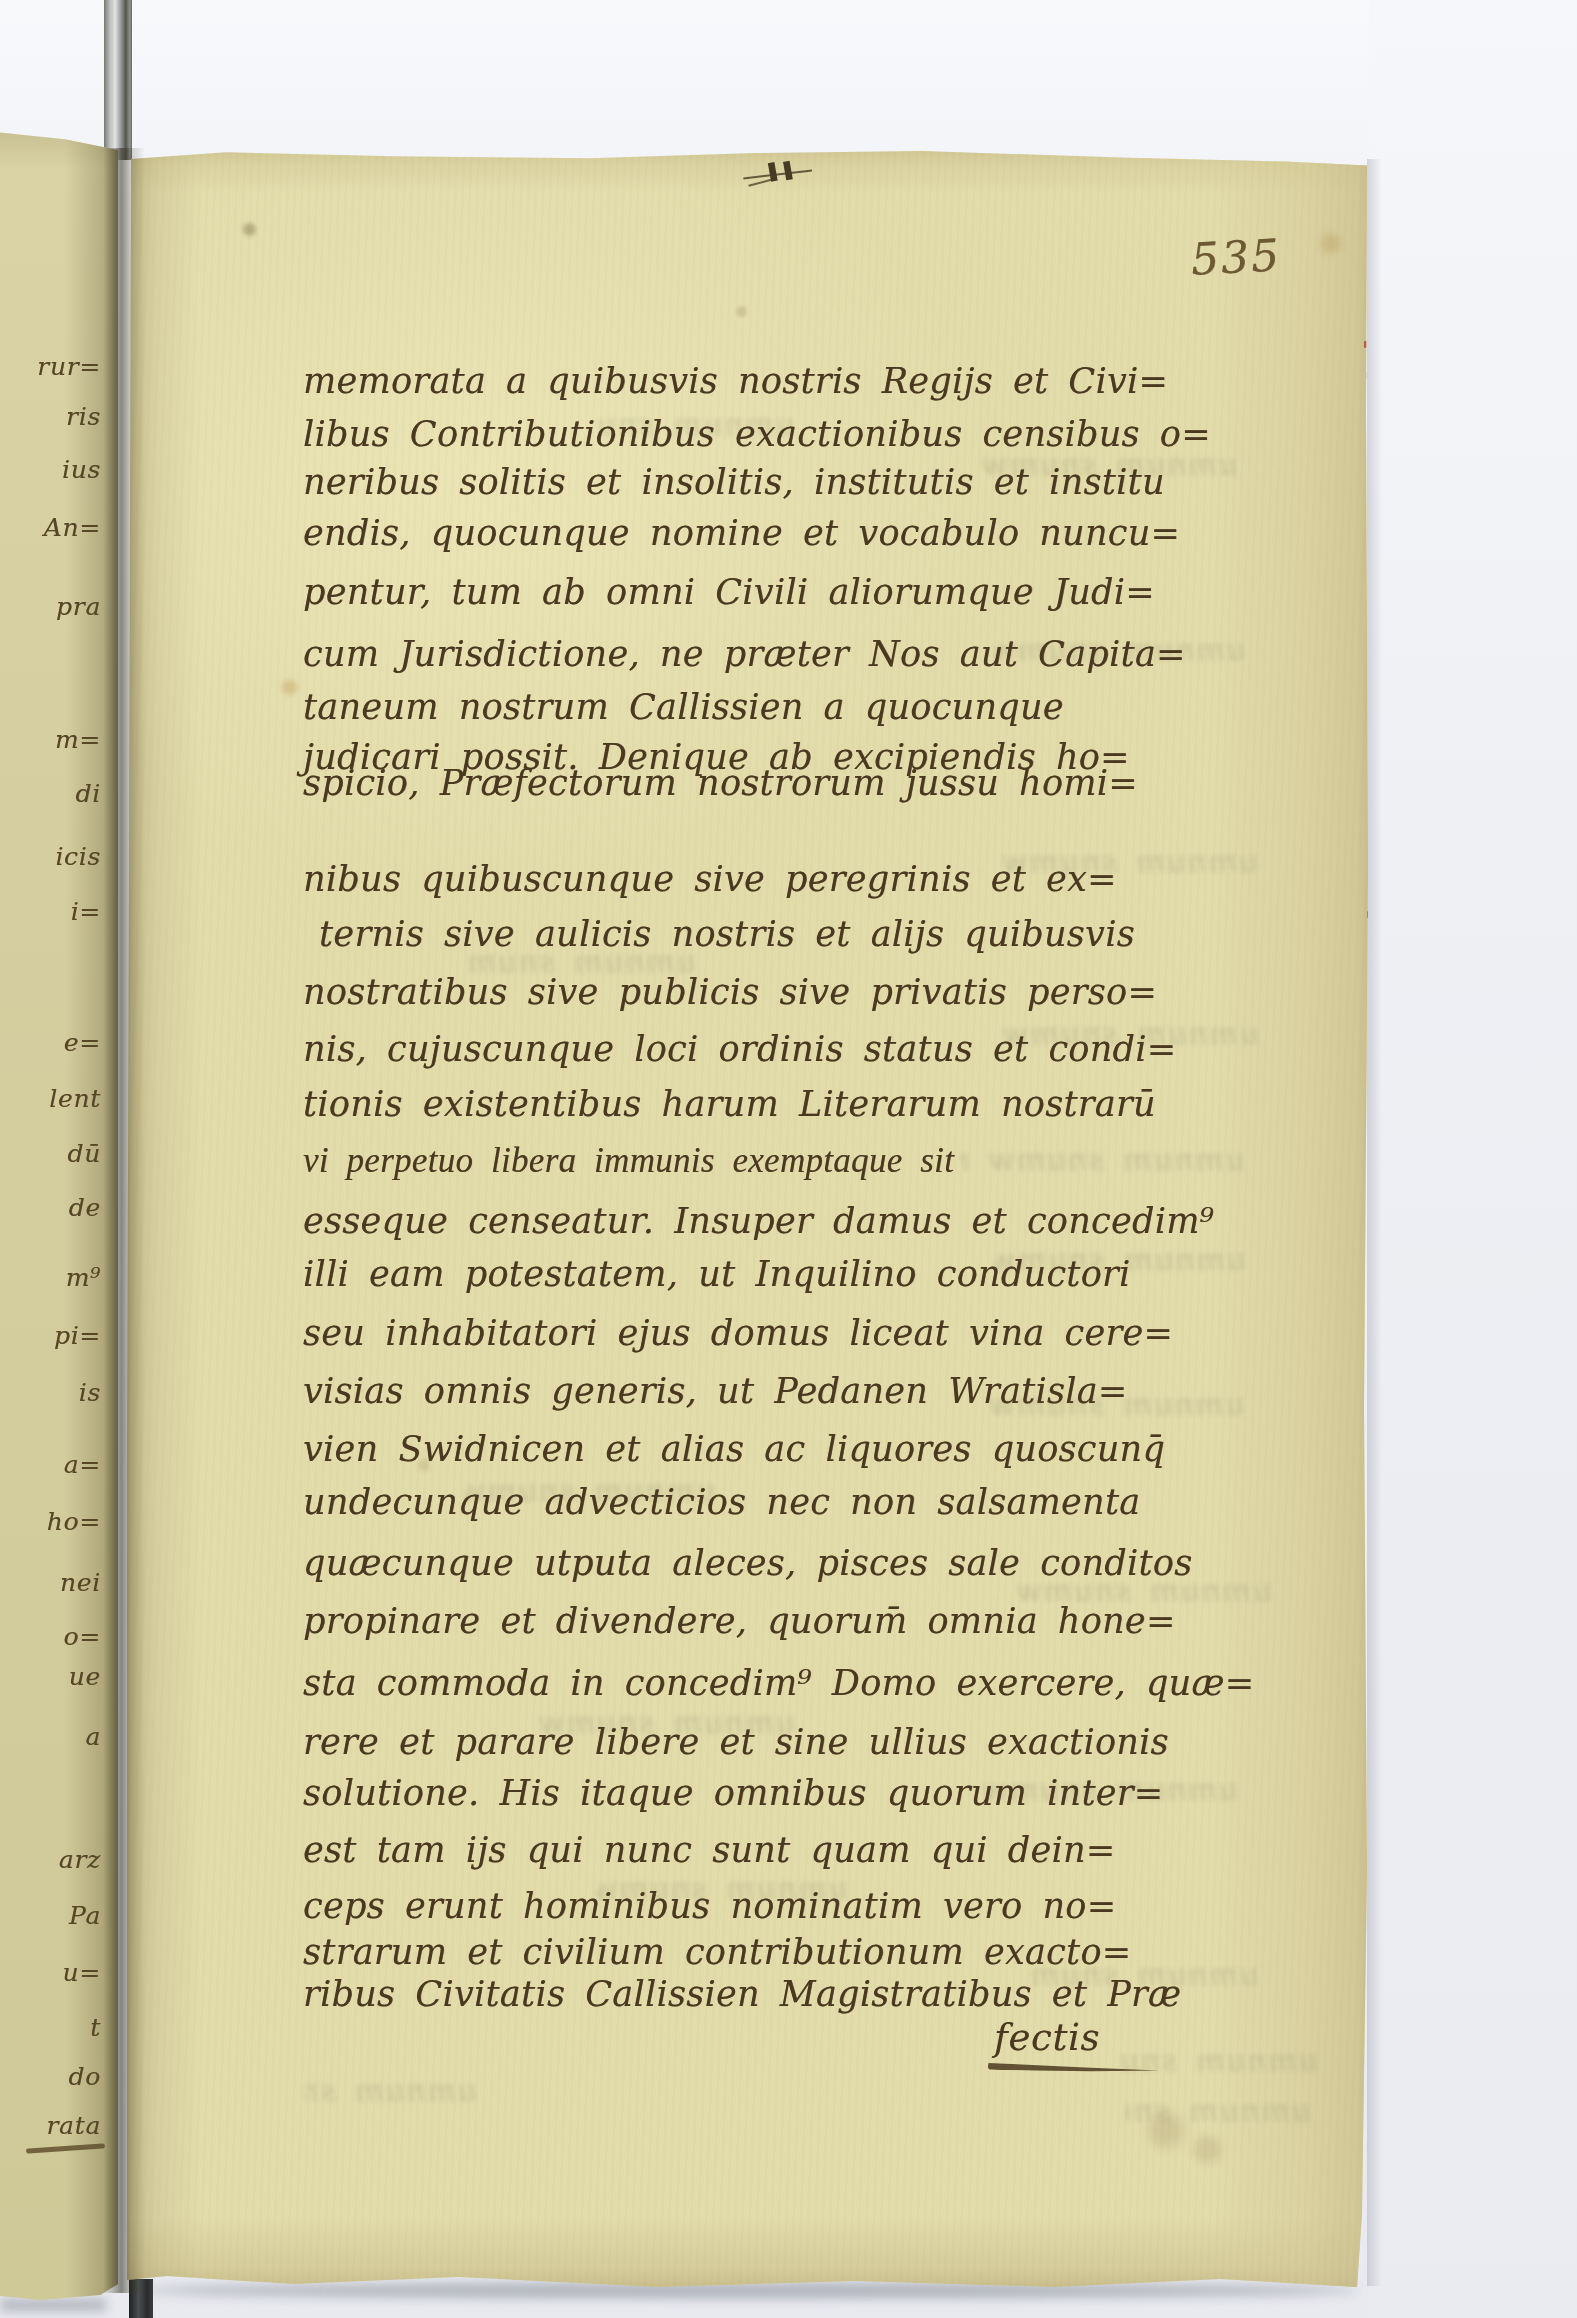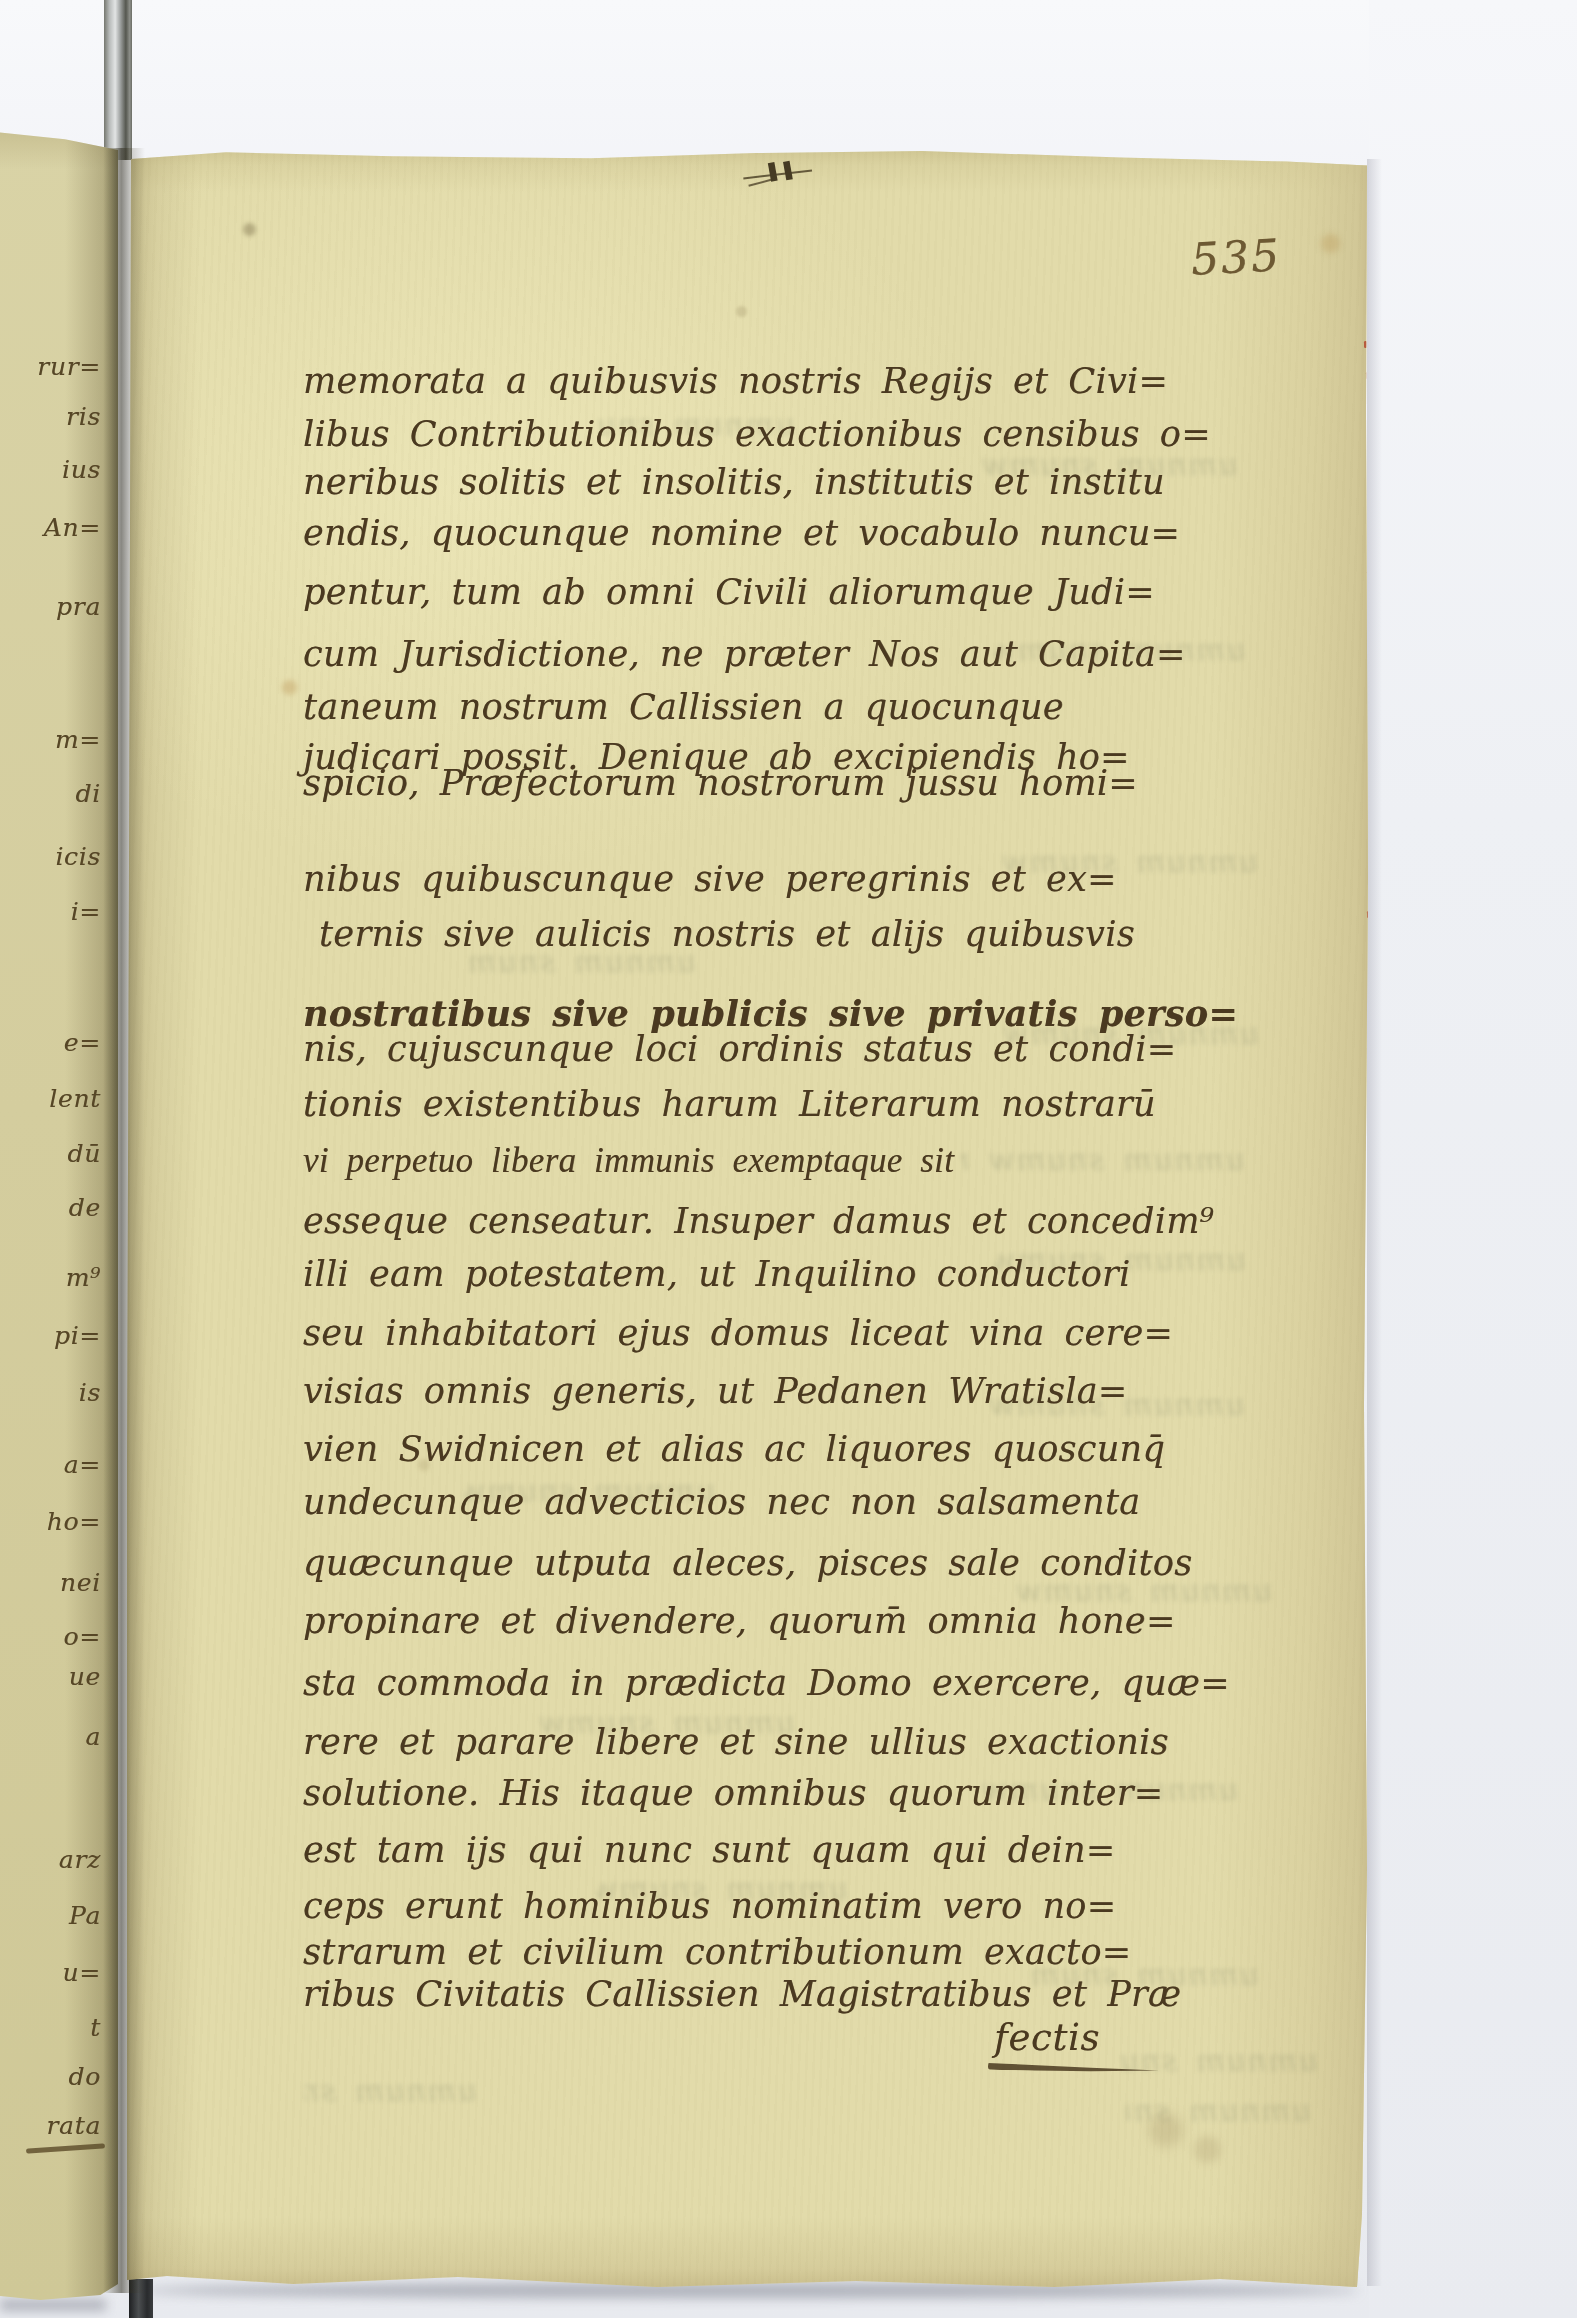--- a/index.html
+++ b/index.html
@@ -158,33 +158,33 @@
         <div class="ms-line" style="top: 287px;">libus Contributionibus exactionibus censibus o=</div>
         <div class="ms-line" style="top: 335px;">neribus solitis et insolitis, institutis et institu</div>
         <div class="ms-line" style="top: 386px;">endis, quocunque nomine et vocabulo nuncu=</div>
         <div class="ms-line" style="top: 445px;">pentur, tum ab omni Civili aliorumque Judi=</div>
         <div class="ms-line" style="top: 507px;">cum Jurisdictione, ne præter Nos aut Capita=</div>
         <div class="ms-line" style="top: 560px;">taneum nostrum Callissien a quocunque</div>
         <div class="ms-line" style="top: 610px;">judicari possit. Denique ab excipiendis ho=</div>
         <div class="ms-line" style="top: 636px;">spicio, Præfectorum nostrorum jussu homi=</div>
         <div class="ms-line" style="top: 732px;">nibus quibuscunque sive peregrinis et ex=</div>
         <div class="ms-line" style="top: 787px; margin-left: 16px;">ternis sive aulicis nostris et alijs quibusvis</div>
-        <div class="ms-line" style="top: 866px; font-weight: bold;">nostratibus sive publicis sive privatis perso=</div>
+        <div class="ms-line" style="top: 845px;">nostratibus sive publicis sive privatis perso=</div>
         <div class="ms-line" style="top: 902px;">nis, cujuscunque loci ordinis status et condi=</div>
         <div class="ms-line" style="top: 957px;">tionis existentibus harum Literarum nostrarū</div>
         <div class="ms-line" style="top: 1014px; font-family: Liberation Serif, serif;">vi perpetuo libera immunis exemptaque sit</div>
         <div class="ms-line" style="top: 1074px;">esseque censeatur. Insuper damus et concedim⁹</div>
         <div class="ms-line" style="top: 1127px;">illi eam potestatem, ut Inquilino conductori</div>
         <div class="ms-line" style="top: 1186px;">seu inhabitatori ejus domus liceat vina cere=</div>
         <div class="ms-line" style="top: 1244px;">visias omnis generis, ut Pedanen Wratisla=</div>
         <div class="ms-line" style="top: 1302px;">vien Swidnicen et alias ac liquores quoscunq̄</div>
         <div class="ms-line" style="top: 1355px;">undecunque advecticios nec non salsamenta</div>
         <div class="ms-line" style="top: 1416px;">quæcunque utputa aleces, pisces sale conditos</div>
         <div class="ms-line" style="top: 1474px;">propinare et divendere, quorum̄ omnia hone=</div>
-        <div class="ms-line" style="top: 1536px;">sta commoda in prædicta Domo exercere, quæ=</div>
+        <div class="ms-line" style="top: 1536px;">sta commoda in concedim⁹ Domo exercere, quæ=</div>
         <div class="ms-line" style="top: 1595px;">rere et parare libere et sine ullius exactionis</div>
         <div class="ms-line" style="top: 1646px;">solutione. His itaque omnibus quorum inter=</div>
         <div class="ms-line" style="top: 1703px;">est tam ijs qui nunc sunt quam qui dein=</div>
         <div class="ms-line" style="top: 1759px;">ceps erunt hominibus nominatim vero no=</div>
         <div class="ms-line" style="top: 1805px;">strarum et civilium contributionum exacto=</div>
         <div class="ms-line" style="top: 1847px;">ribus Civitatis Callissien Magistratibus et Præ</div>
       </div>
 
     <div class="catchword" style="left:867px;top:1890px;">fectis</div>
     <div class="catchword-underline" style="left:861px;top:1917px;width:171px;height:8px;transform:rotate(1.5deg);"></div>

